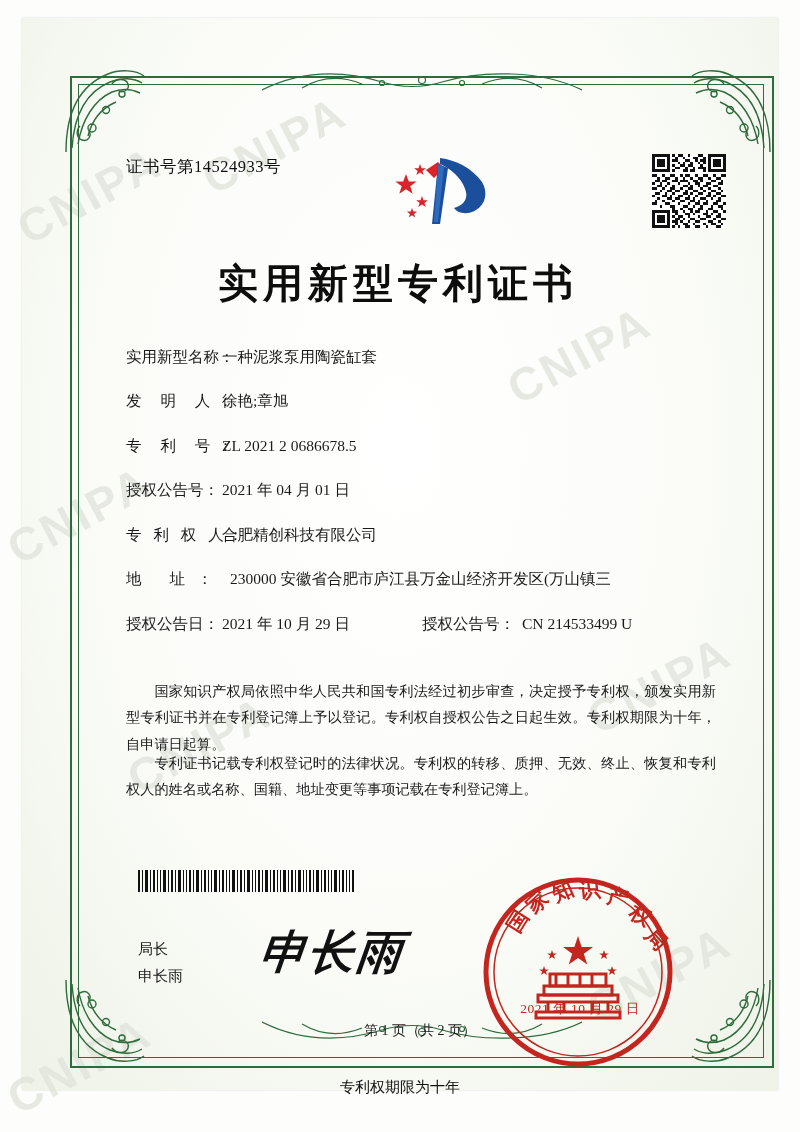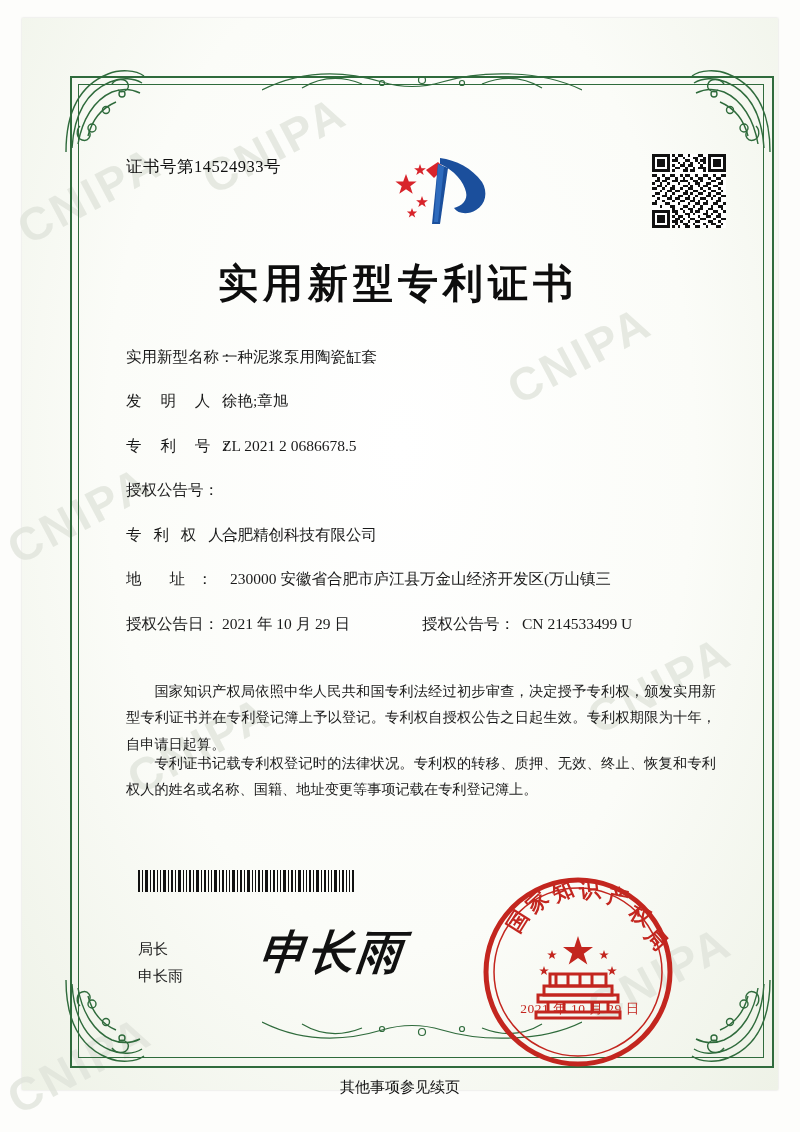--- a/index.html
+++ b/index.html
@@ -563,20 +563,21 @@
           <div class="field-value">徐艳;章旭</div>
         </div>
 
         <div class="field-row">
           <div class="field-label sp3">专  利  号：</div>
           <div class="field-value">ZL 2021 2 0686678.5</div>
         </div>
 
         <div class="field-row">
           <div class="field-label">授权公告号：</div>
+          <div class="field-value">2021 年 04 月 01 日</div>
         </div>
 
         <div class="field-row">
           <div class="field-label sp2">专 利 权 人：</div>
           <div class="field-value">合肥精创科技有限公司</div>
         </div>
 
         <div class="field-row">
           <div class="field-label sp4">地        址：</div>
           <div class="field-value">
@@ -704,17 +705,18 @@
               <rect x="-40" y="15" width="80" height="7"></rect>
               <path d="M-30 22 L-30 32 M-14 22 L-14 32 M14 22 L14 32 M30 22 L30 32"></path>
               <rect x="-42" y="32" width="84" height="6"></rect>
             </g>
           </g>
           <polygon points="100,150 104,162 116,162 106.5,169 110,181 100,174 90,181 93.5,169 84,162 96,162" fill="none" stroke="#c3261f" stroke-width="2" opacity="0"></polygon>
         </svg>
       </div>
       <div class="seal-date">2021 年 10 月 29 日</div>
 
+      <div class="page-no">第 1 页（共 2 页）</div>
     </div>
   </div>
 
-  <div class="footnote">其他事项参见续页</div>
+  <div class="footnote">专利权期限为十年</div>
 </div>
 
 </body></html>

